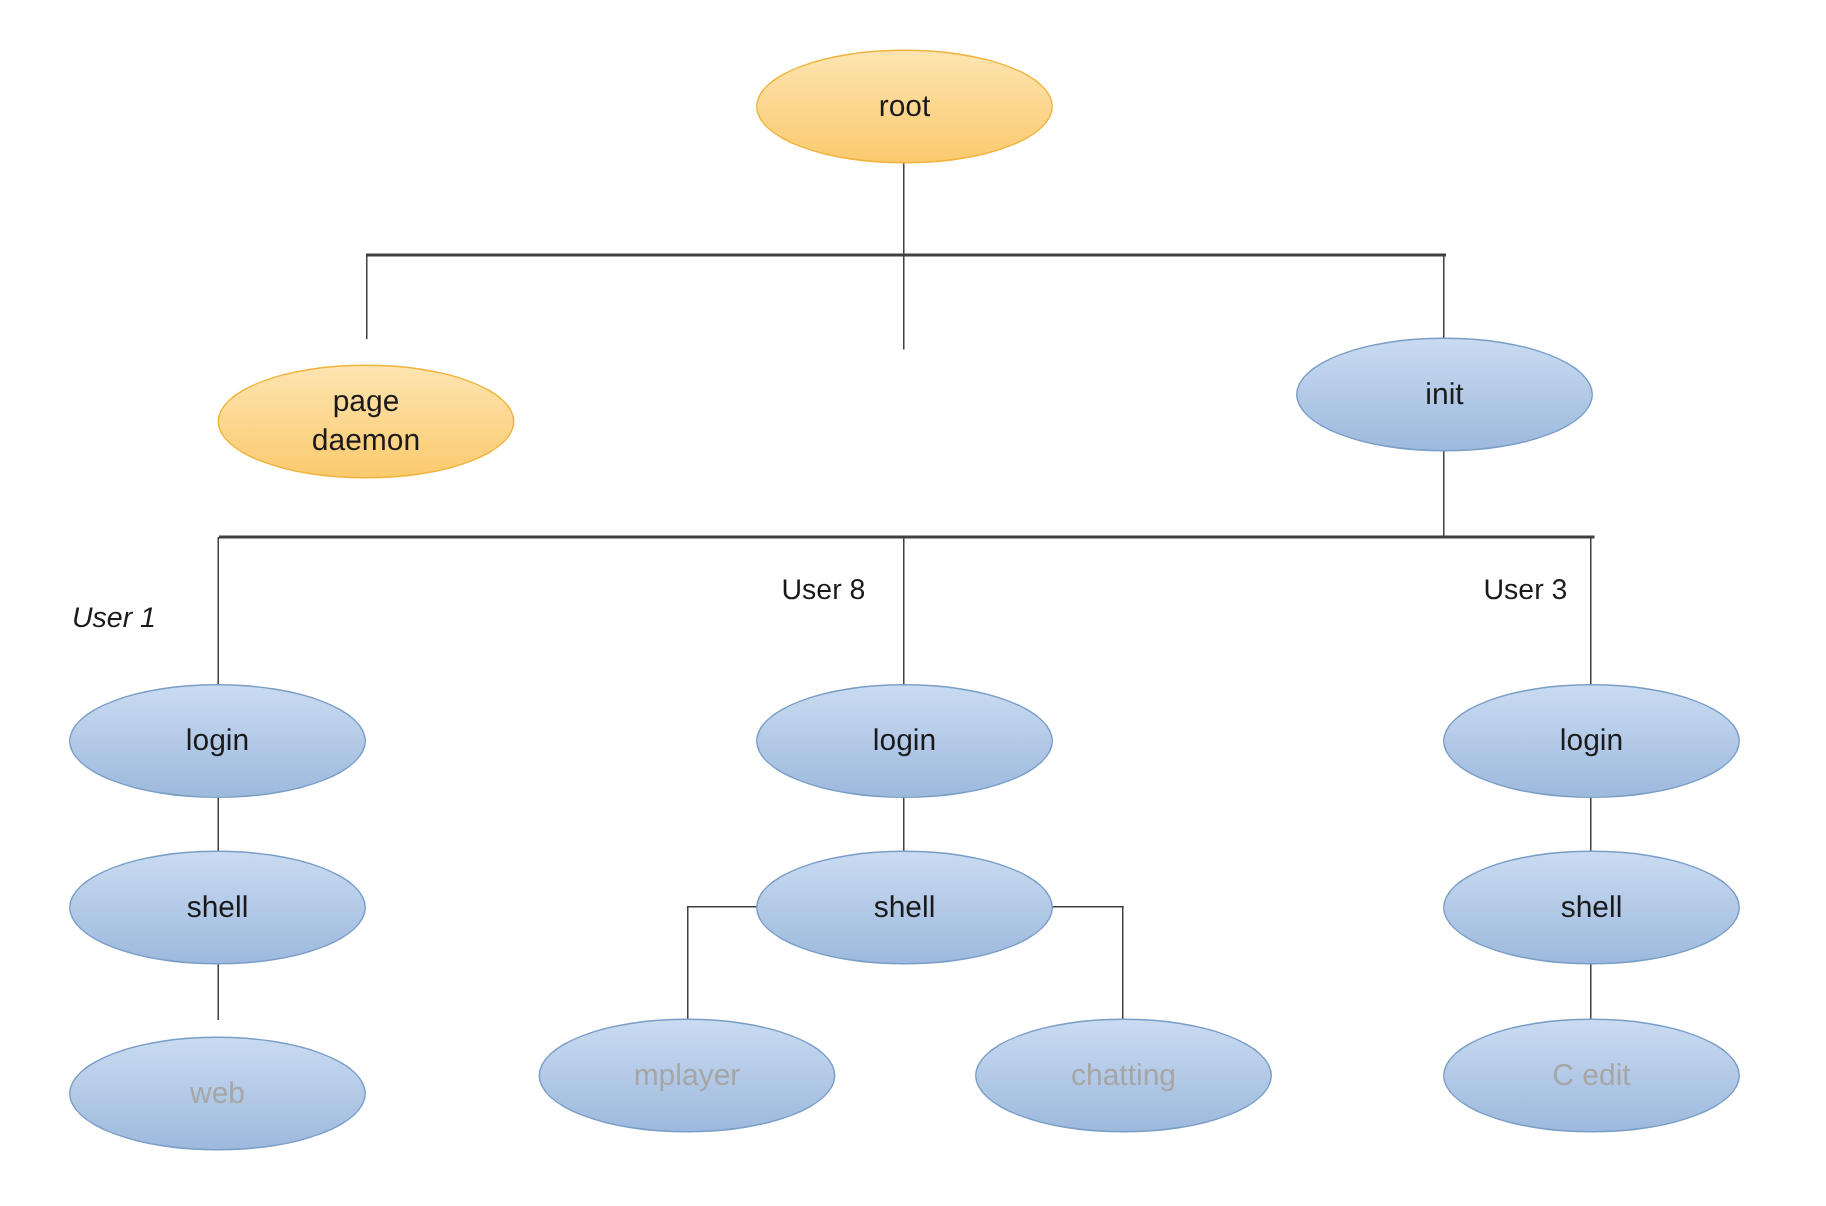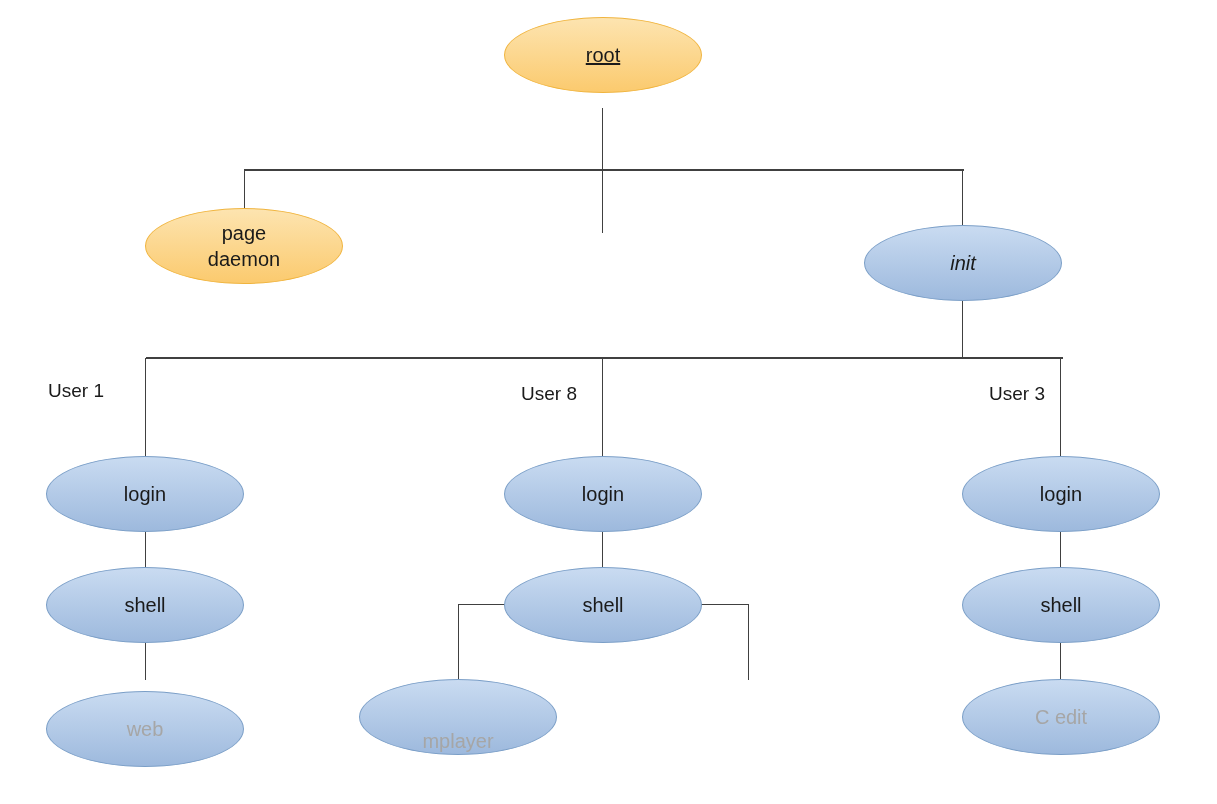--- a/index.html
+++ b/index.html
@@ -58,53 +58,56 @@
 
   <div class="edge v" style="left:602px; top:531px; height:37px;"></div>
   <div class="edge h-thin edge" style="left:458px; top:604px; width:47px; height:1px;"></div>
   <div class="edge v" style="left:458px; top:604px; height:76px;"></div>
   <div class="edge h-thin edge" style="left:701px; top:604px; width:48px; height:1px;"></div>
   <div class="edge v" style="left:748px; top:604px; height:76px;"></div>
 
   <div class="edge v" style="left:1060px; top:531px; height:37px;"></div>
   <div class="edge v" style="left:1060px; top:642px; height:38px;"></div>
 
-  <div class="grouplabel" style="left:48px;  top:380px;">User 1</div>
+  <div class="grouplabel" style="left:48px;  top:402px;font-style:italic;">User 1</div>
   <div class="grouplabel" style="left:521px; top:383px;">User 8</div>
   <div class="grouplabel" style="left:964px; top:383px;margin-left:25px;">User 3</div>
 
-  <div class="node orange" style="left:504px; top:17px;text-decoration:underline;">
+  <div class="node orange" style="left:504px; top:33px;">
     <span class="lbl">root</span>
   </div>
 
-  <div class="node orange" style="left:145px; top:208px;">
+  <div class="node orange" style="left:145px; top:243px;">
     <span class="lbl" style="max-width:110px;">page daemon</span>
   </div>
-  <div class="node blue" style="left:864px; top:225px;font-style:italic;">
+  <div class="node blue" style="left:864px; top:225px;">
     <span class="lbl">init</span>
   </div>
 
   <div class="node blue" style="left:46px; top:456px;">
     <span class="lbl">login</span>
   </div>
   <div class="node blue" style="left:46px; top:567px;">
     <span class="lbl">shell</span>
   </div>
   <div class="node blue muted" style="left:46px; top:691px;text-align:right;">
     <span class="lbl">web</span>
   </div>
 
   <div class="node blue" style="left:504px; top:456px;">
     <span class="lbl">login</span>
   </div>
   <div class="node blue" style="left:504px; top:567px;">
     <span class="lbl">shell</span>
   </div>
-  <div class="node blue muted" style="left:359px; top:679px;align-items:flex-end;">
+  <div class="node blue muted" style="left:359px; top:679px;">
     <span class="lbl">mplayer</span>
+  </div>
+  <div class="node blue muted" style="left:650px; top:679px;">
+    <span class="lbl">chatting</span>
   </div>
 
   <div class="node blue" style="left:962px; top:456px;">
     <span class="lbl">login</span>
   </div>
   <div class="node blue" style="left:962px; top:567px;">
     <span class="lbl">shell</span>
   </div>
   <div class="node blue muted" style="left:962px; top:679px;">
     <span class="lbl">C edit</span>

